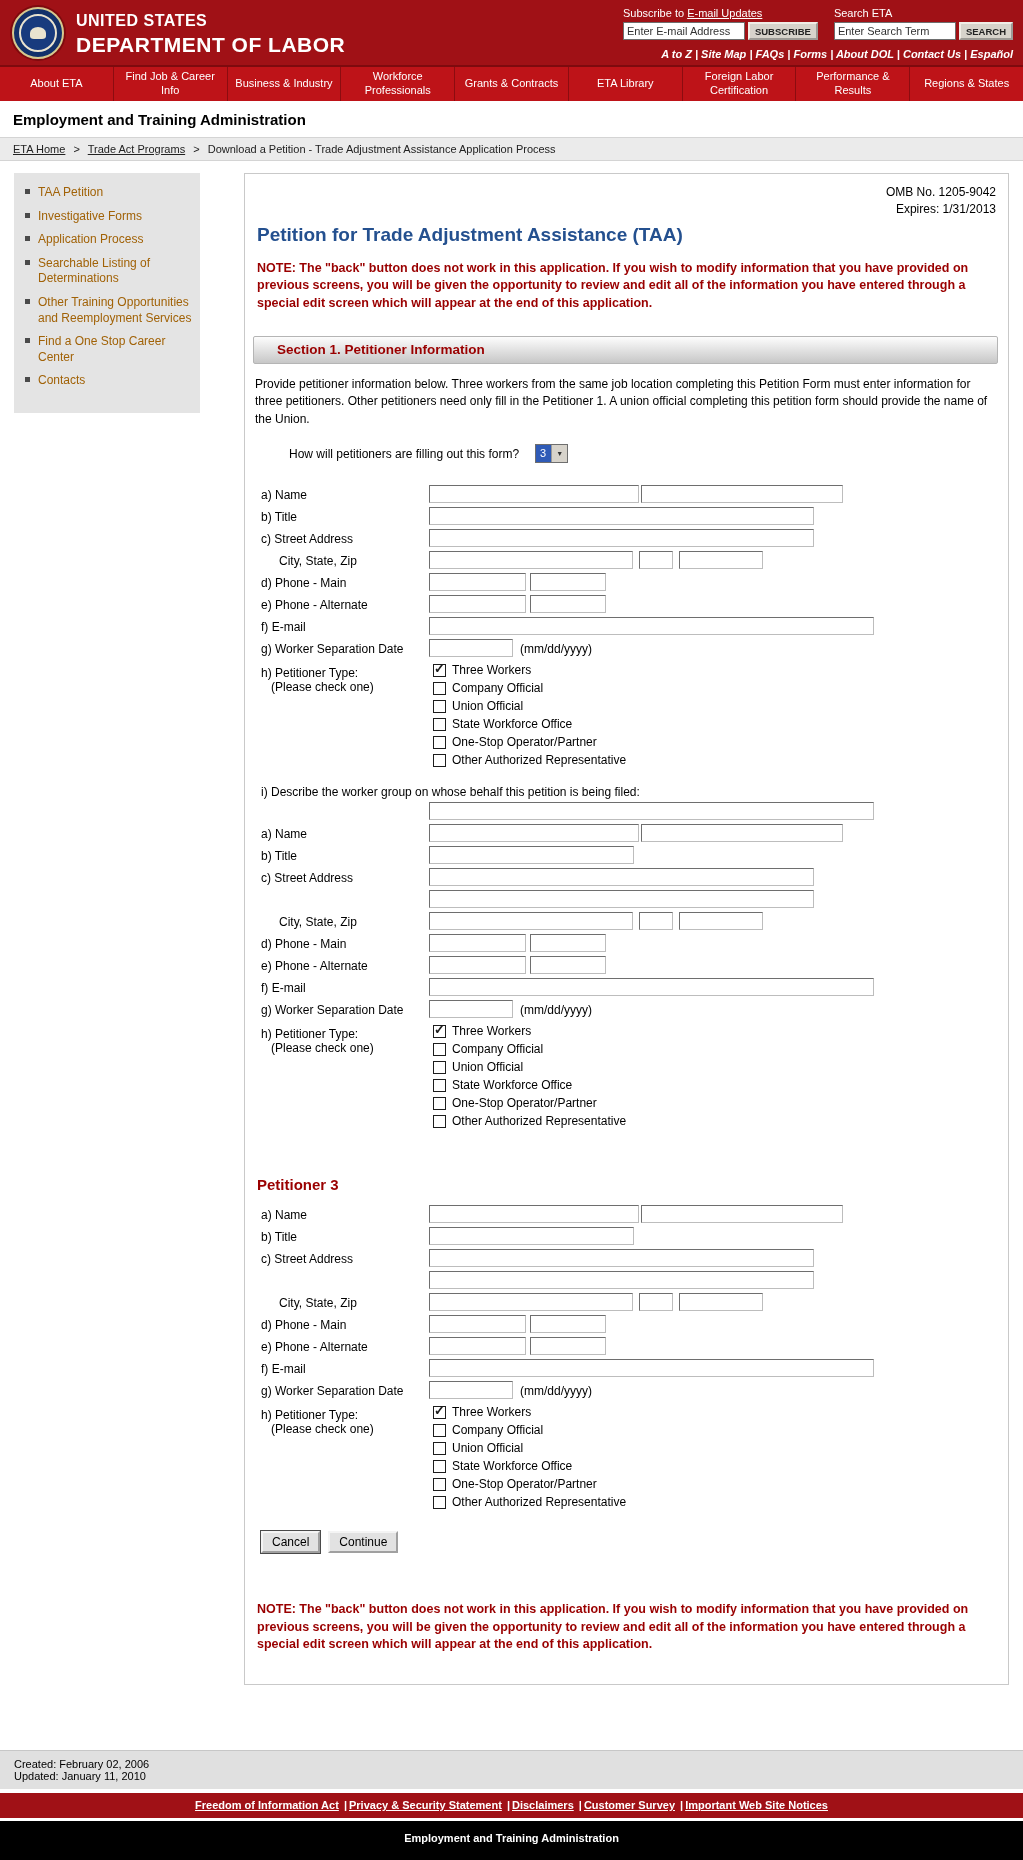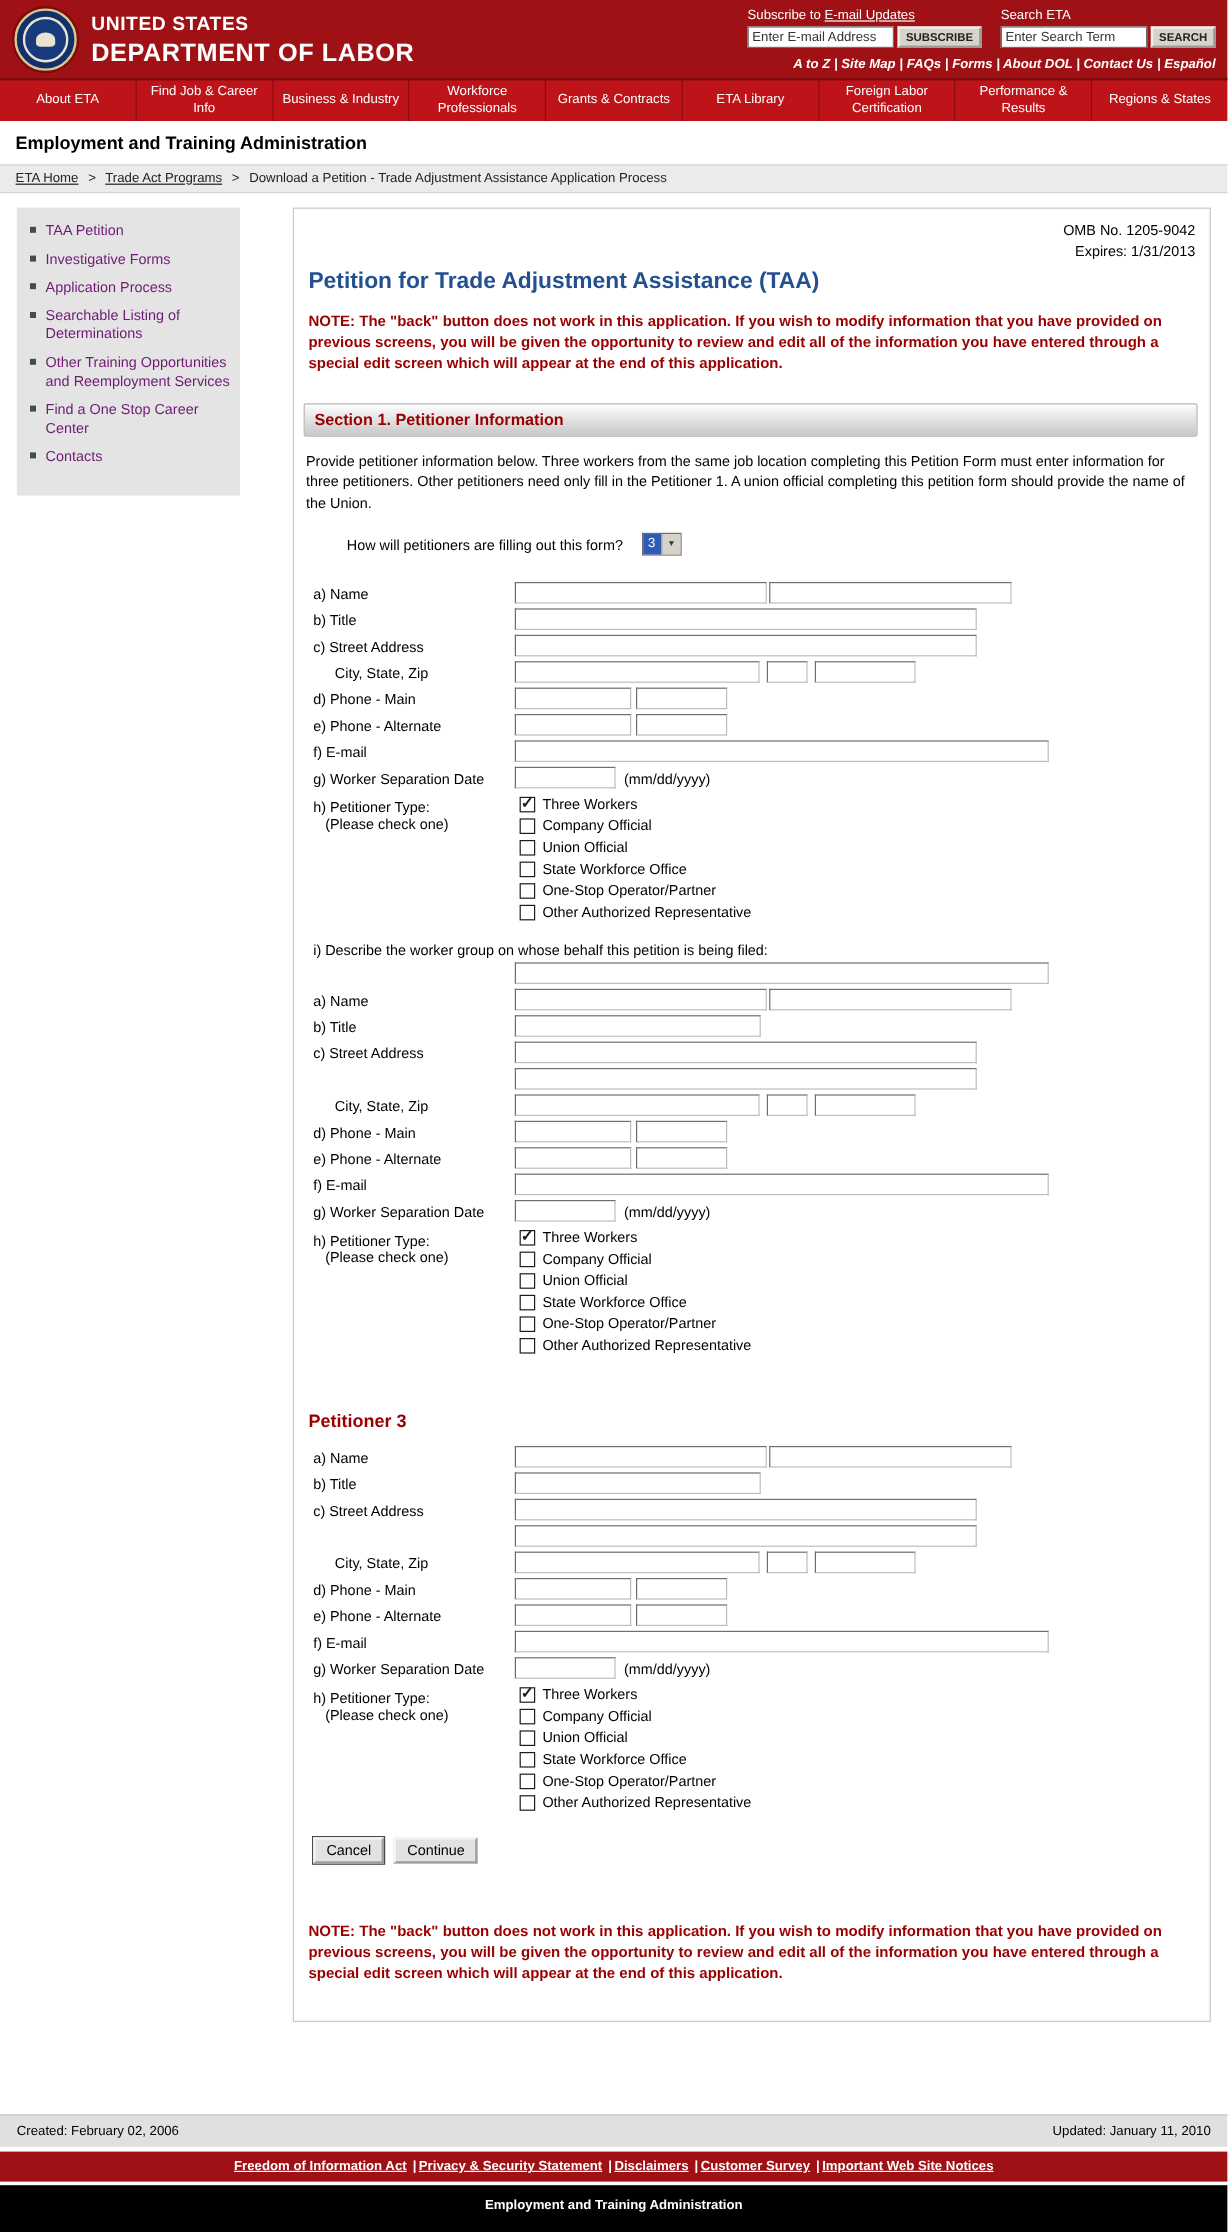--- a/index.html
+++ b/index.html
@@ -42,29 +42,29 @@
   .nav-item:first-child { border-left:none; }
   
   .site-title { font-size:15px; font-weight:bold; padding:10px 13px 9px; background:#fff; }
   .breadcrumb { background:#ebebeb; border-top:1px solid #d4d4d4; border-bottom:1px solid #d4d4d4;
                 padding:5px 13px; font-size:11px; color:#222; }
   .bc-link { text-decoration:underline; cursor:pointer; }
   .bc-sep { padding:0 5px; }
   
   .page-body { display:flex; align-items:flex-start; padding:12px 14px 0 14px; flex:1; }
   .sidebar { width:186px; background:#e4e4e4; padding:12px 8px 16px 6px; margin-right:8px; flex:none; }
-  .side-item { display:flex; font-size:12px; color:#701a75; margin-bottom:8px; line-height:1.3; cursor:pointer; }
+  .side-item { display:flex; font-size:12px; color:#a16207; margin-bottom:8px; line-height:1.3; cursor:pointer; }
   .side-bullet { width:5px; height:5px; background:#4a4a4a; margin:4px 8px 0 5px; flex:none; }
   .content { flex:1; border:1px solid #c9c9c9; background:#fff; padding:8px 10px 22px 8px;margin-left:36px; }
   
   .omb { text-align:right; font-size:12px; line-height:1.4; margin:2px 2px 0 0; }
   .page-title { font-size:19px; font-weight:bold; color:#24508F; margin:6px 0 14px 4px; }
   .note { font-size:12.5px; font-weight:bold; color:#9A0000; line-height:1.4; margin:0 2px 0 4px; }
   .note.bottom { margin:48px 2px 8px 4px; }
-  .section-bar { margin:24px 0 0 0; padding:5px 8px 6px; font-size:13.5px; font-weight:bold; color:#9A0000;
+  .section-bar { margin:24px 0 0 0; padding:5px 23px 6px; font-size:13.5px; font-weight:bold; color:#9A0000;
                  background:linear-gradient(#fdfdfd,#c7c7c7); border:1px solid #b5b5b5; border-radius:2px; }
   .intro { font-size:12px; line-height:1.45; margin:12px 2px 0 2px; }
   .howmany { margin:16px 0 22px 36px; display:flex; align-items:center; gap:16px; font-size:12px; }
   .select { display:inline-flex; border:1px solid #6e6e6e; background:#fff; height:19px; cursor:pointer; }
   .sel-val { min-width:15px; padding:2px 4px 0; background:#2F5BB7; color:#fff; font-size:11px; }
   .sel-arrow { width:16px; background:#d7d3cb; border-left:1px solid #9a9a9a; display:flex;
                align-items:center; justify-content:center; font-size:7px; color:#333; }
   .pet-head { font-size:15px; font-weight:bold; color:#9A0000; margin:44px 0 12px 4px; }
   .pet-head.first { margin-top:22px; }
   .frow { display:flex; align-items:flex-start; margin-bottom:4px; font-size:12px; }
@@ -90,21 +90,21 @@
         position:relative; flex:none; }
   .tick { position:absolute; top:-3px; left:0; font-size:13px; font-weight:bold; color:#1c1c1c; line-height:1; }
   .cbl { font-size:12px; }
   .describe-label { font-size:12px; margin:14px 0 3px 8px; }
   .btnrow { display:flex; gap:8px; margin:18px 0 0 8px; }
   .btn { font-family:"Liberation Sans", sans-serif; font-size:12px; color:#000; background:#e2e2e2;
          border:2px outset #f4f4f4; padding:2px 9px; cursor:pointer; }
   .btn.cancel { box-shadow:0 0 0 1px #4a4a4a; }
   
   .dates-bar { background:#e0e0e0; border-top:1px solid #c7c7c7; display:flex; justify-content:space-between;
-               padding:7px 14px; font-size:11px; margin-top:14px; }
+               padding:7px 14px; font-size:11px; margin-top:14px;flex-direction:column; }
   .footer-links { background:#A01116; color:#fff; text-align:center; padding:6px 8px 7px; font-size:11px;
                   font-weight:bold; margin-top:4px; }
   .footer-links .flink { text-decoration:underline; cursor:pointer; }
   .footer-links .flink + .flink::before { content:" | "; text-decoration:none; display:inline-block; padding:0 2px; }
   .footer-black { background:#000; color:#fff; text-align:center; padding:9px 10px 13px; font-size:11px;
                   line-height:1.55; margin-top:3px; }
   .fb-agency { font-weight:bold; }
 </style>
 </head>
 <body>

